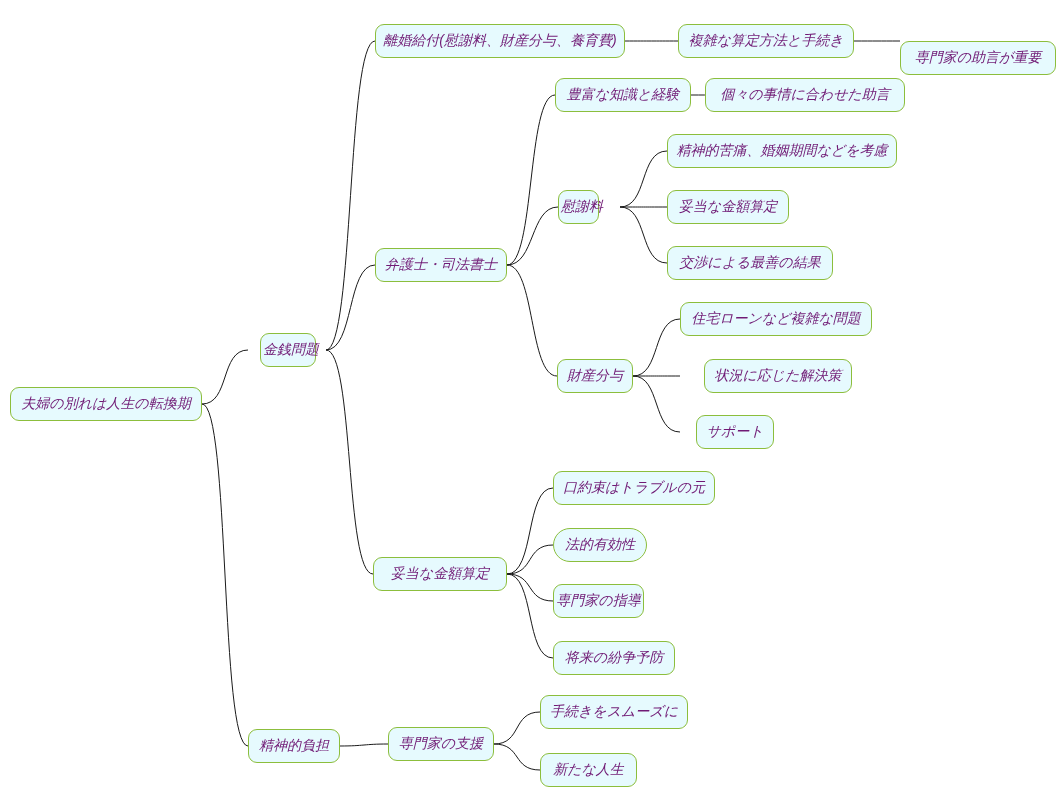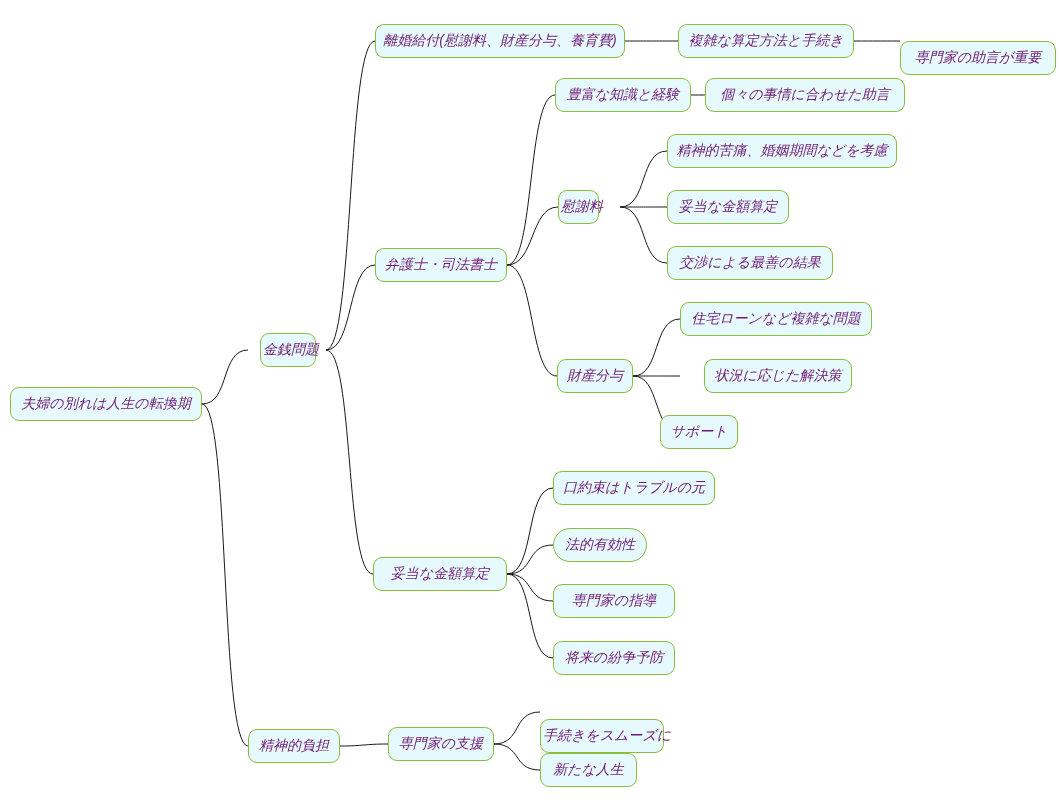--- a/index.html
+++ b/index.html
@@ -74,25 +74,25 @@
   <div class="node" style="left:705px; top:78px;  width:200px;">個々の事情に合わせた助言</div>
 
   <div class="node" style="left:558px; top:190px; width:41px;">慰謝料</div>
   <div class="node" style="left:667px; top:134px; width:230px;">精神的苦痛、婚姻期間などを考慮</div>
   <div class="node" style="left:667px; top:190px; width:122px;">妥当な金額算定</div>
   <div class="node" style="left:667px; top:246px; width:166px;">交渉による最善の結果</div>
 
   <div class="node" style="left:557px; top:359px; width:76px;">財産分与</div>
   <div class="node" style="left:680px; top:302px; width:192px;">住宅ローンなど複雑な問題</div>
   <div class="node" style="left:704px; top:359px; width:148px;text-align:center;">状況に応じた解決策</div>
-  <div class="node" style="left:660px; top:415px; width:78px;">サポート</div>
+  <div class="node" style="left:696px; top:415px; width:78px;">サポート</div>
 
   <div class="node" style="left:373px; top:557px; width:134px;">妥当な金額算定</div>
   <div class="node" style="left:553px; top:471px; width:162px;">口約束はトラブルの元</div>
   <div class="node" style="left:553px; top:528px; width:94px;border-radius:17px;">法的有効性</div>
-  <div class="node" style="left:553px; top:584px; width:122px;">専門家の指導</div>
+  <div class="node" style="left:553px; top:584px; width:91px;">専門家の指導</div>
   <div class="node" style="left:388px; top:727px; width:106px;">専門家の支援</div>
 
   <div class="node" style="left:553px; top:641px; width:122px;">将来の紛争予防</div>
-  <div class="node" style="left:540px; top:719px; width:124px;">手続きをスムーズに</div>
+  <div class="node" style="left:540px; top:695px; width:148px;">手続きをスムーズに</div>
   <div class="node" style="left:540px; top:753px; width:97px;">新たな人生</div>
 
 </div>
 
 </body></html>

